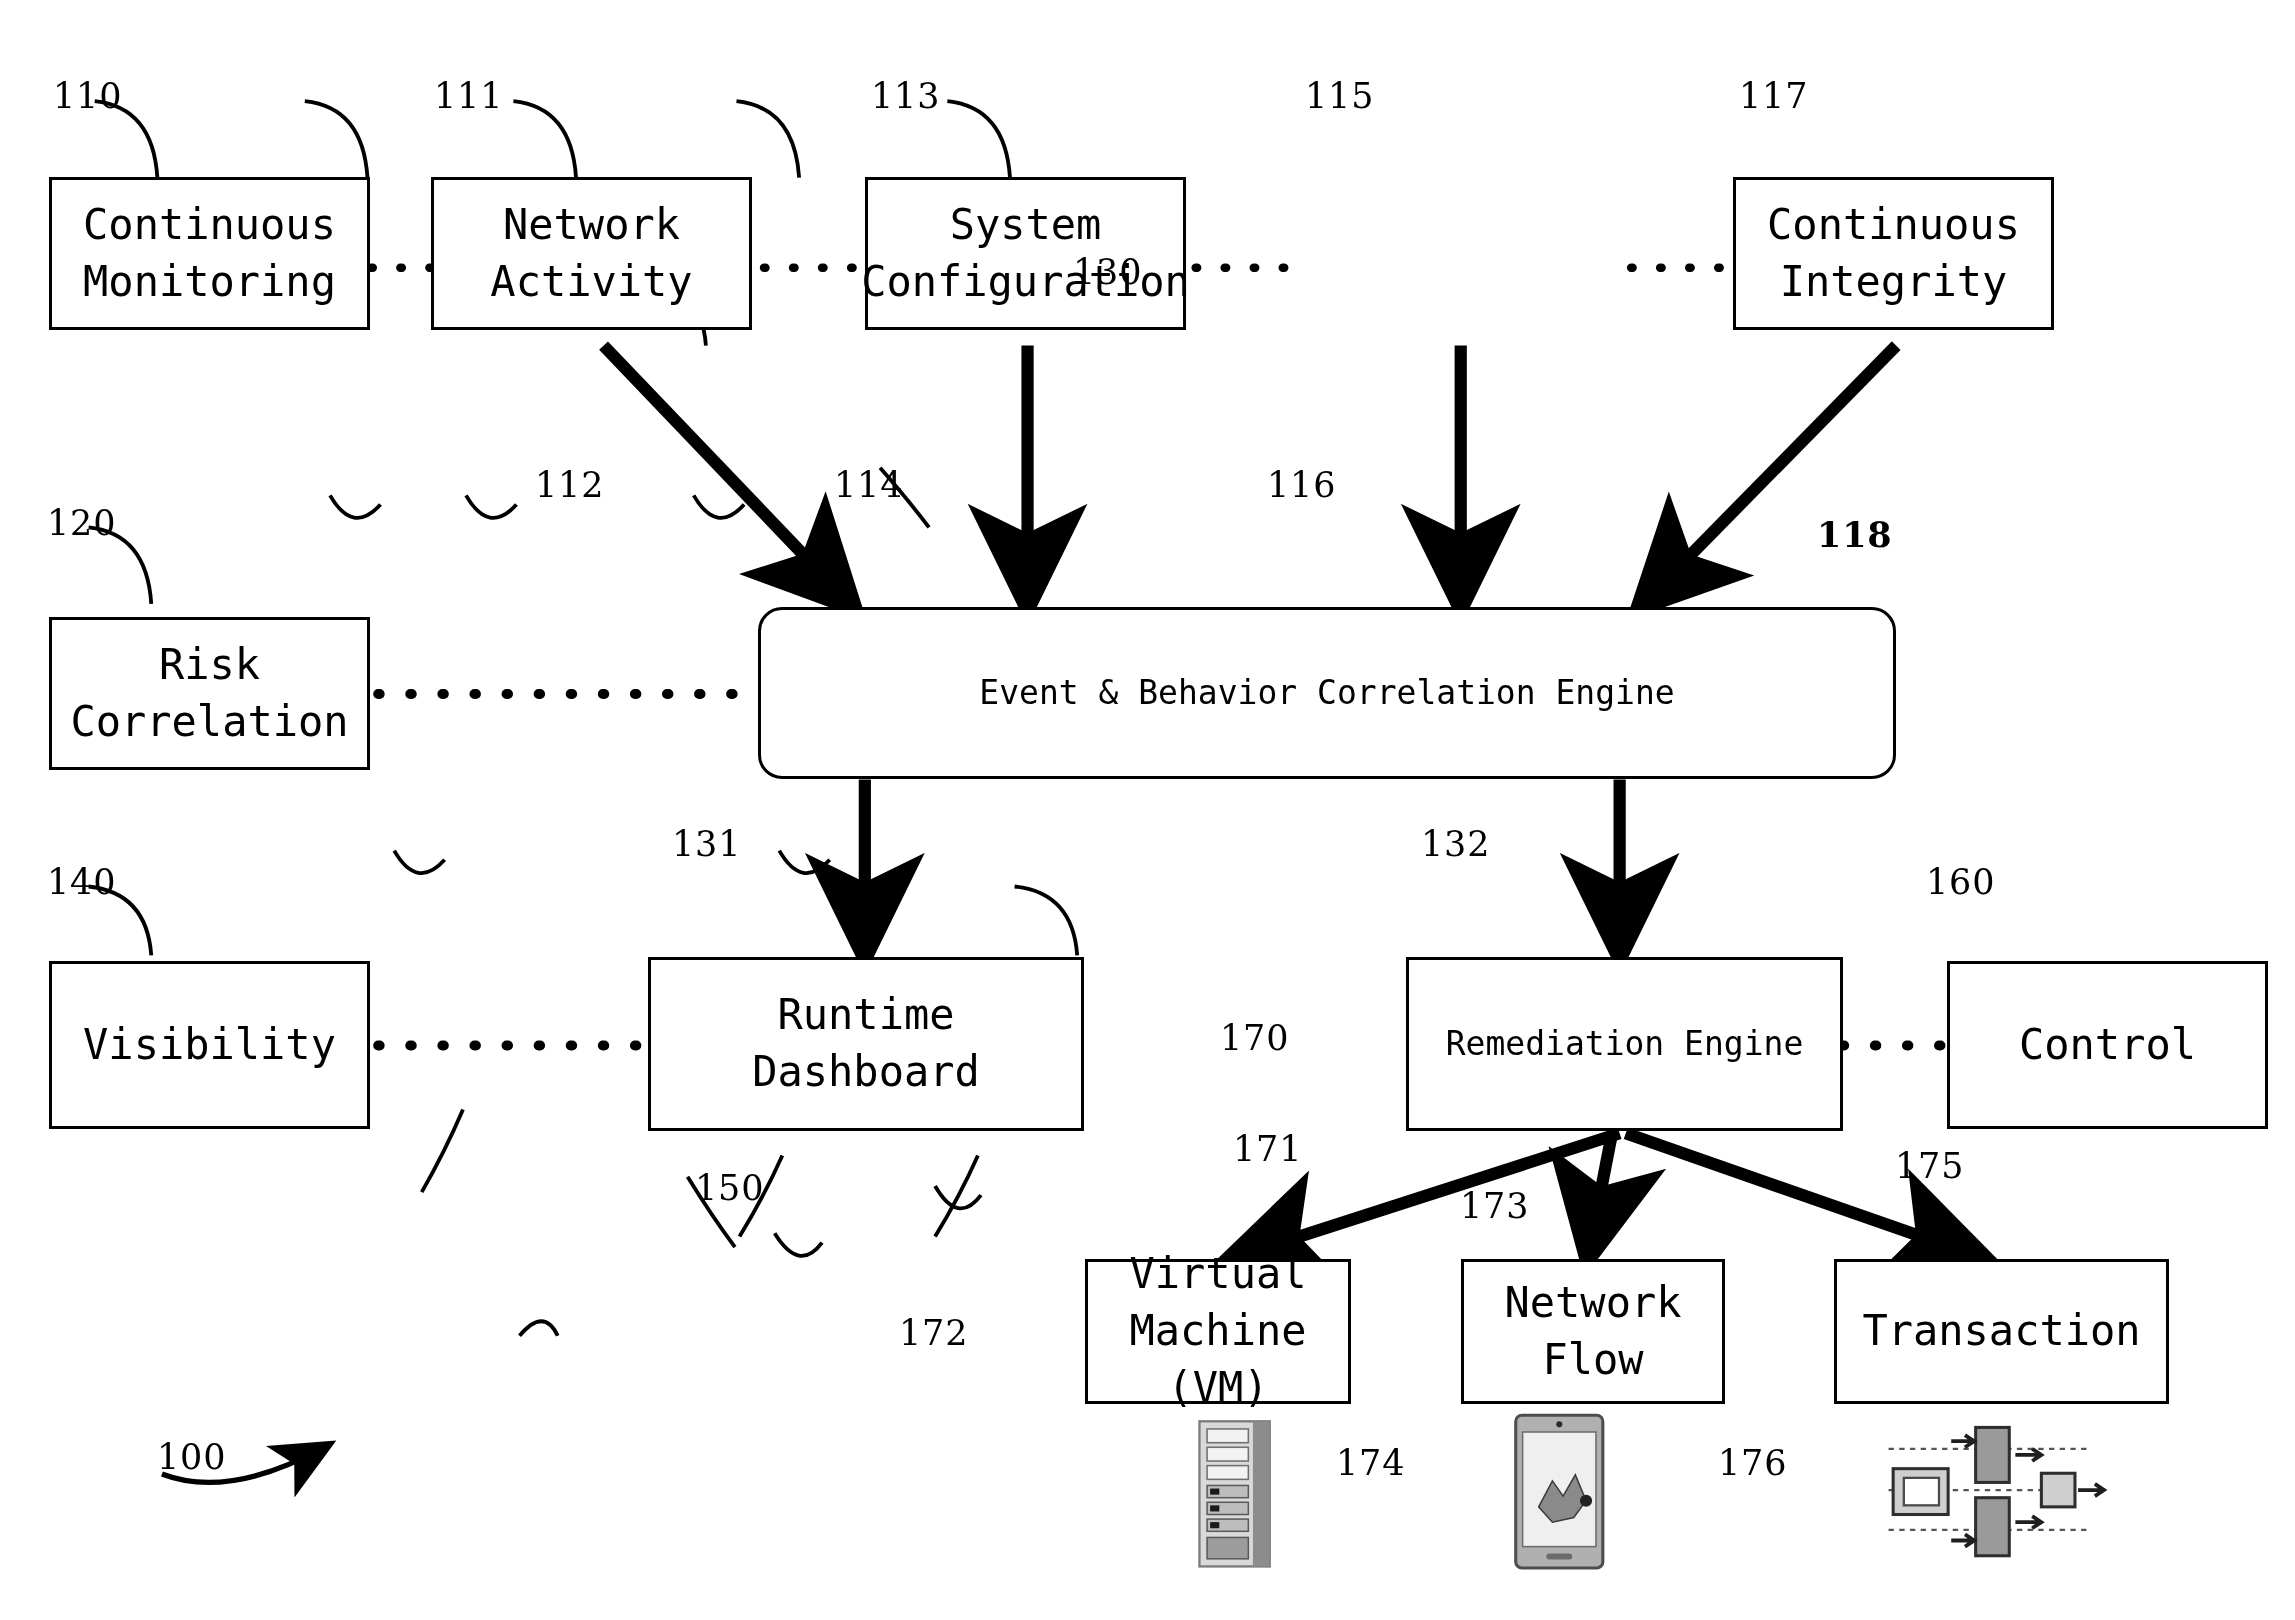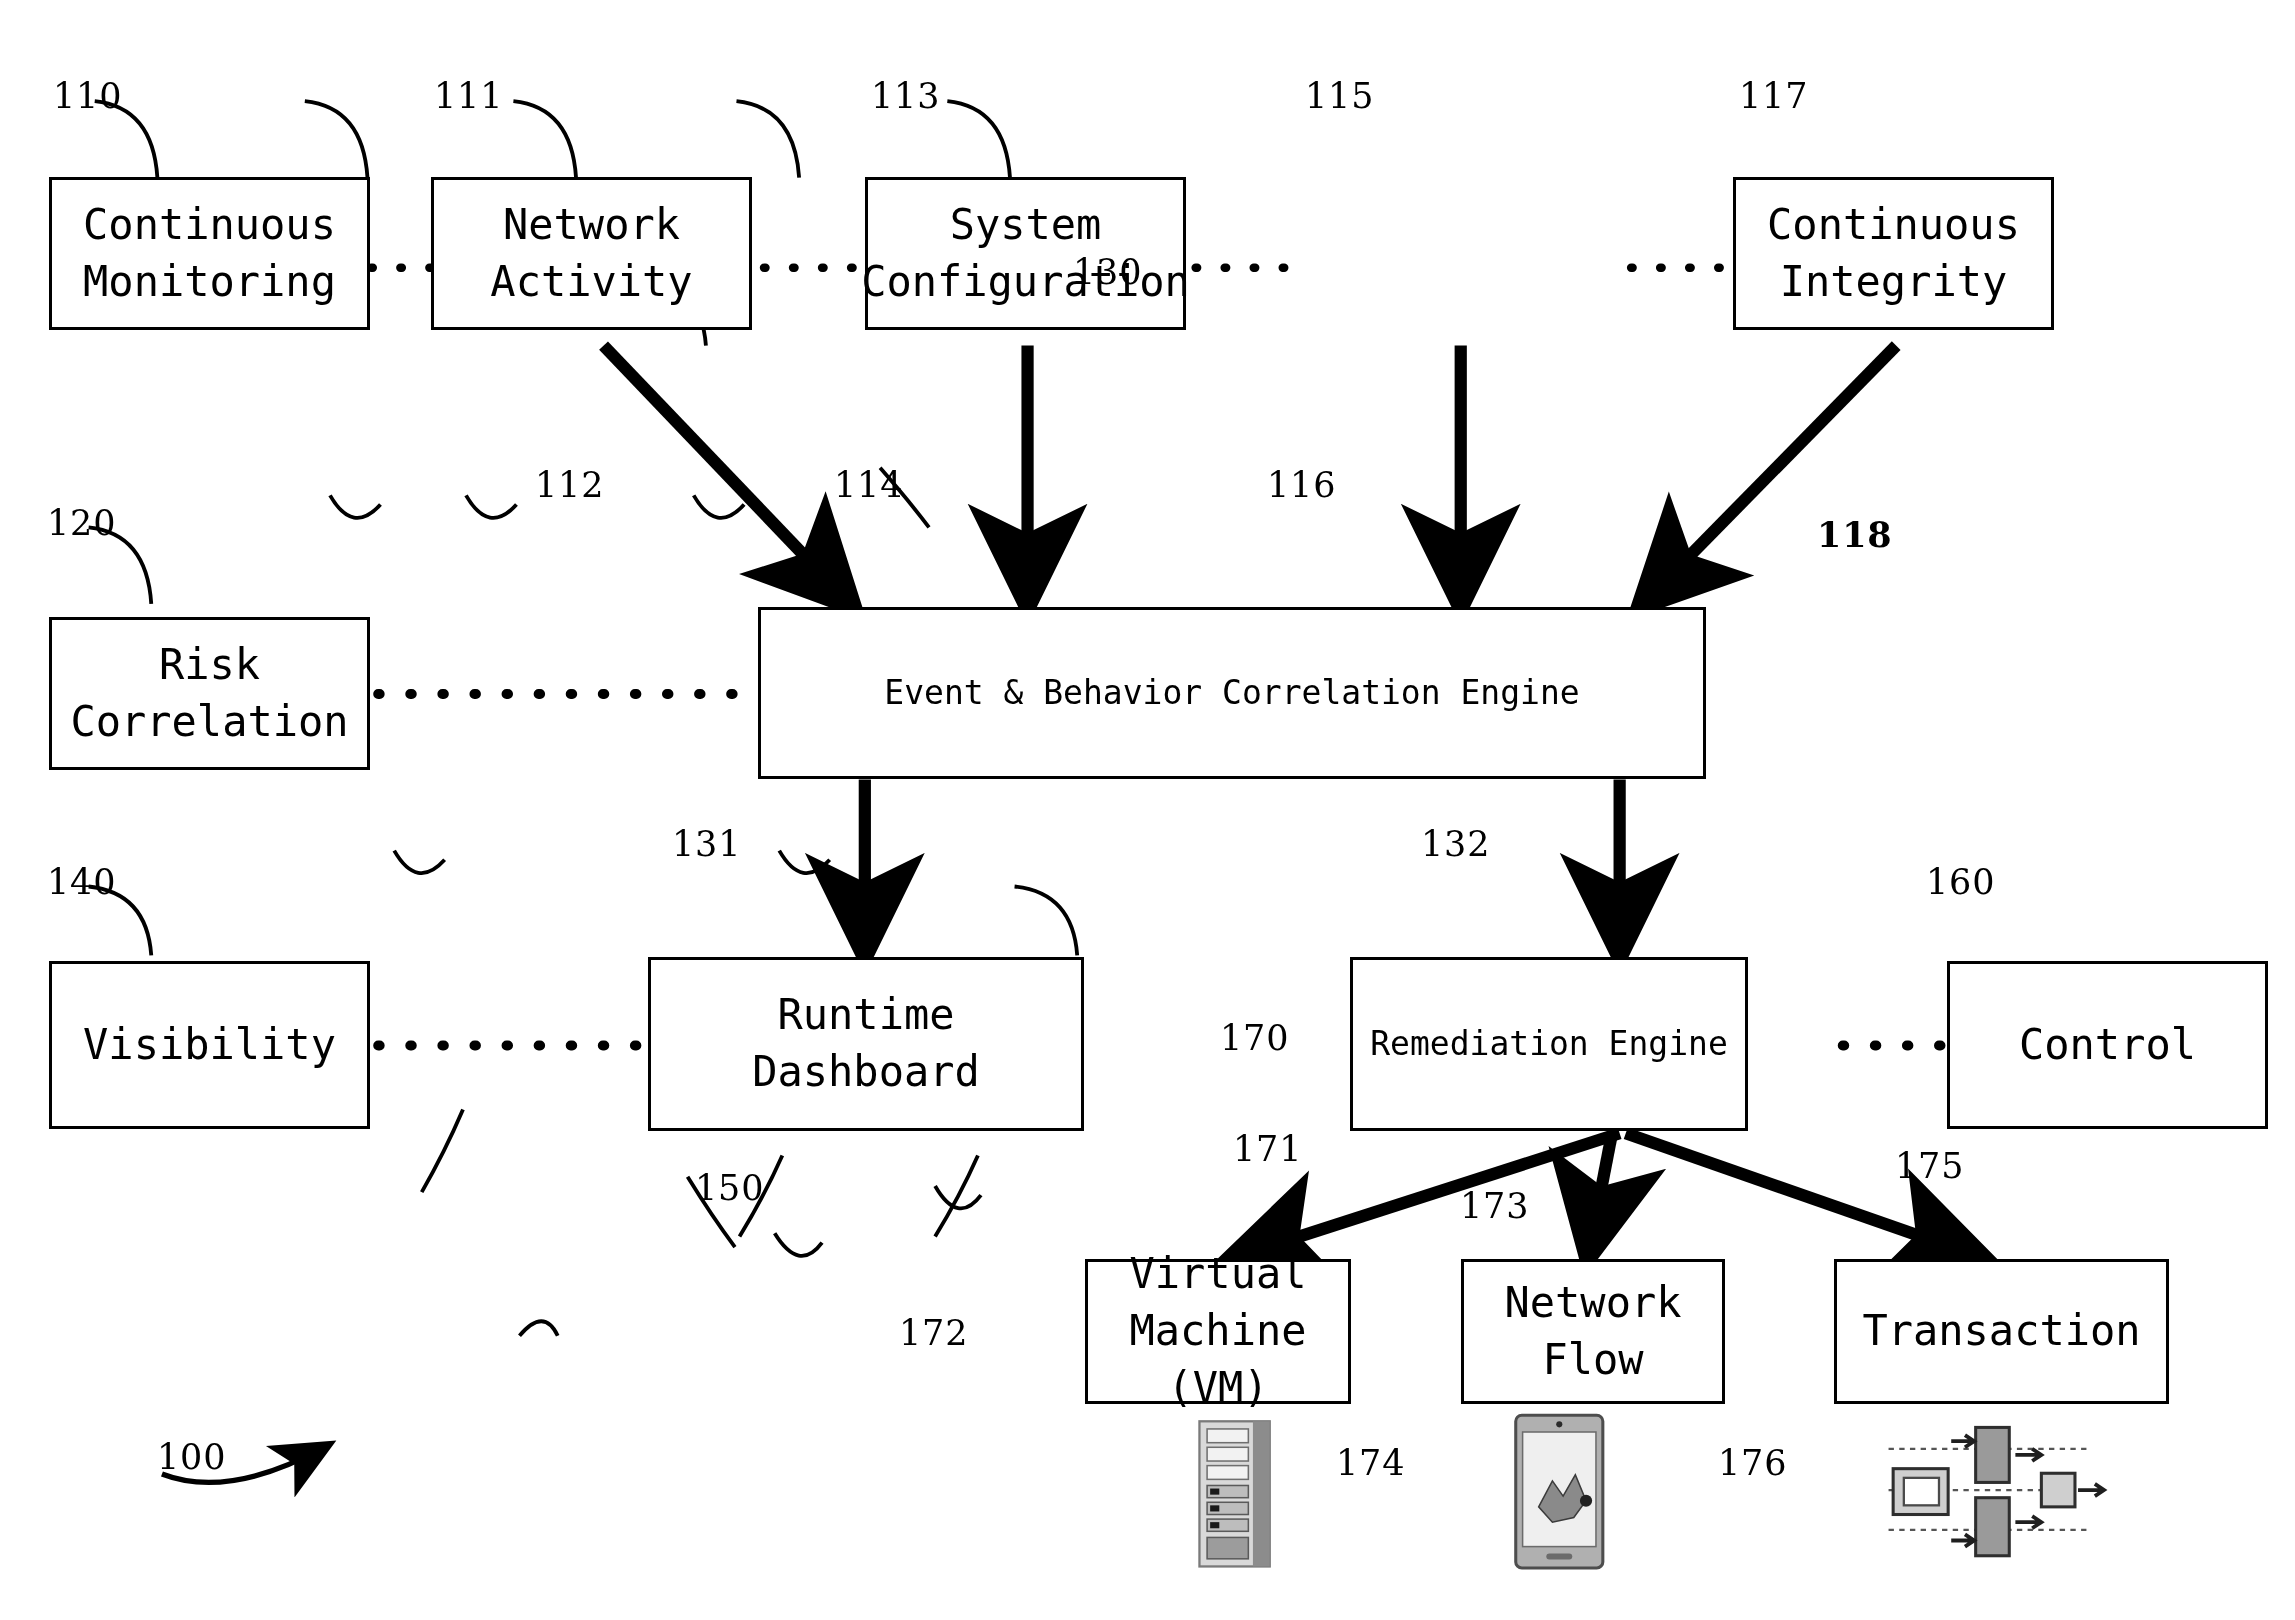--- a/index.html
+++ b/index.html
@@ -183,30 +183,30 @@
   <div class="node" style="left:865px; top:177px; width:321px; height:153px;">System
 Configuration</div>
 
 
   <div class="node" style="left:1733px; top:177px; width:321px; height:153px;">Continuous
 Integrity</div>
 
   <div class="node" style="left:49px; top:617px; width:321px; height:153px;">Risk
 Correlation</div>
 
-  <div class="node wide" style="left:758px; top:607px; width:948px; height:172px;">Event &amp; Behavior Correlation Engine</div>
+  <div class="node wide" style="left:758px; top:607px; width:1138px; height:172px;border-radius:24px;">Event &amp; Behavior Correlation Engine</div>
 
   <div class="node" style="left:49px; top:961px; width:321px; height:168px;">Visibility</div>
 
   <div class="node" style="left:648px; top:957px; width:436px; height:174px;">Runtime
 Dashboard</div>
 
   <div class="node" style="left:1947px; top:961px; width:321px; height:168px;">Control</div>
 
-  <div class="node wide" style="left:1350px; top:957px; width:398px; height:174px;">Remediation Engine</div>
+  <div class="node wide" style="left:1406px; top:957px; width:437px; height:174px;">Remediation Engine</div>
 
   <div class="node" style="left:1085px; top:1259px; width:266px; height:145px;">Virtual
 Machine
 (VM)</div>
 
   <div class="node" style="left:1461px; top:1259px; width:264px; height:145px;">Network
 Flow</div>
 
   <div class="node" style="left:1834px; top:1259px; width:335px; height:145px;">Transaction</div>
 

